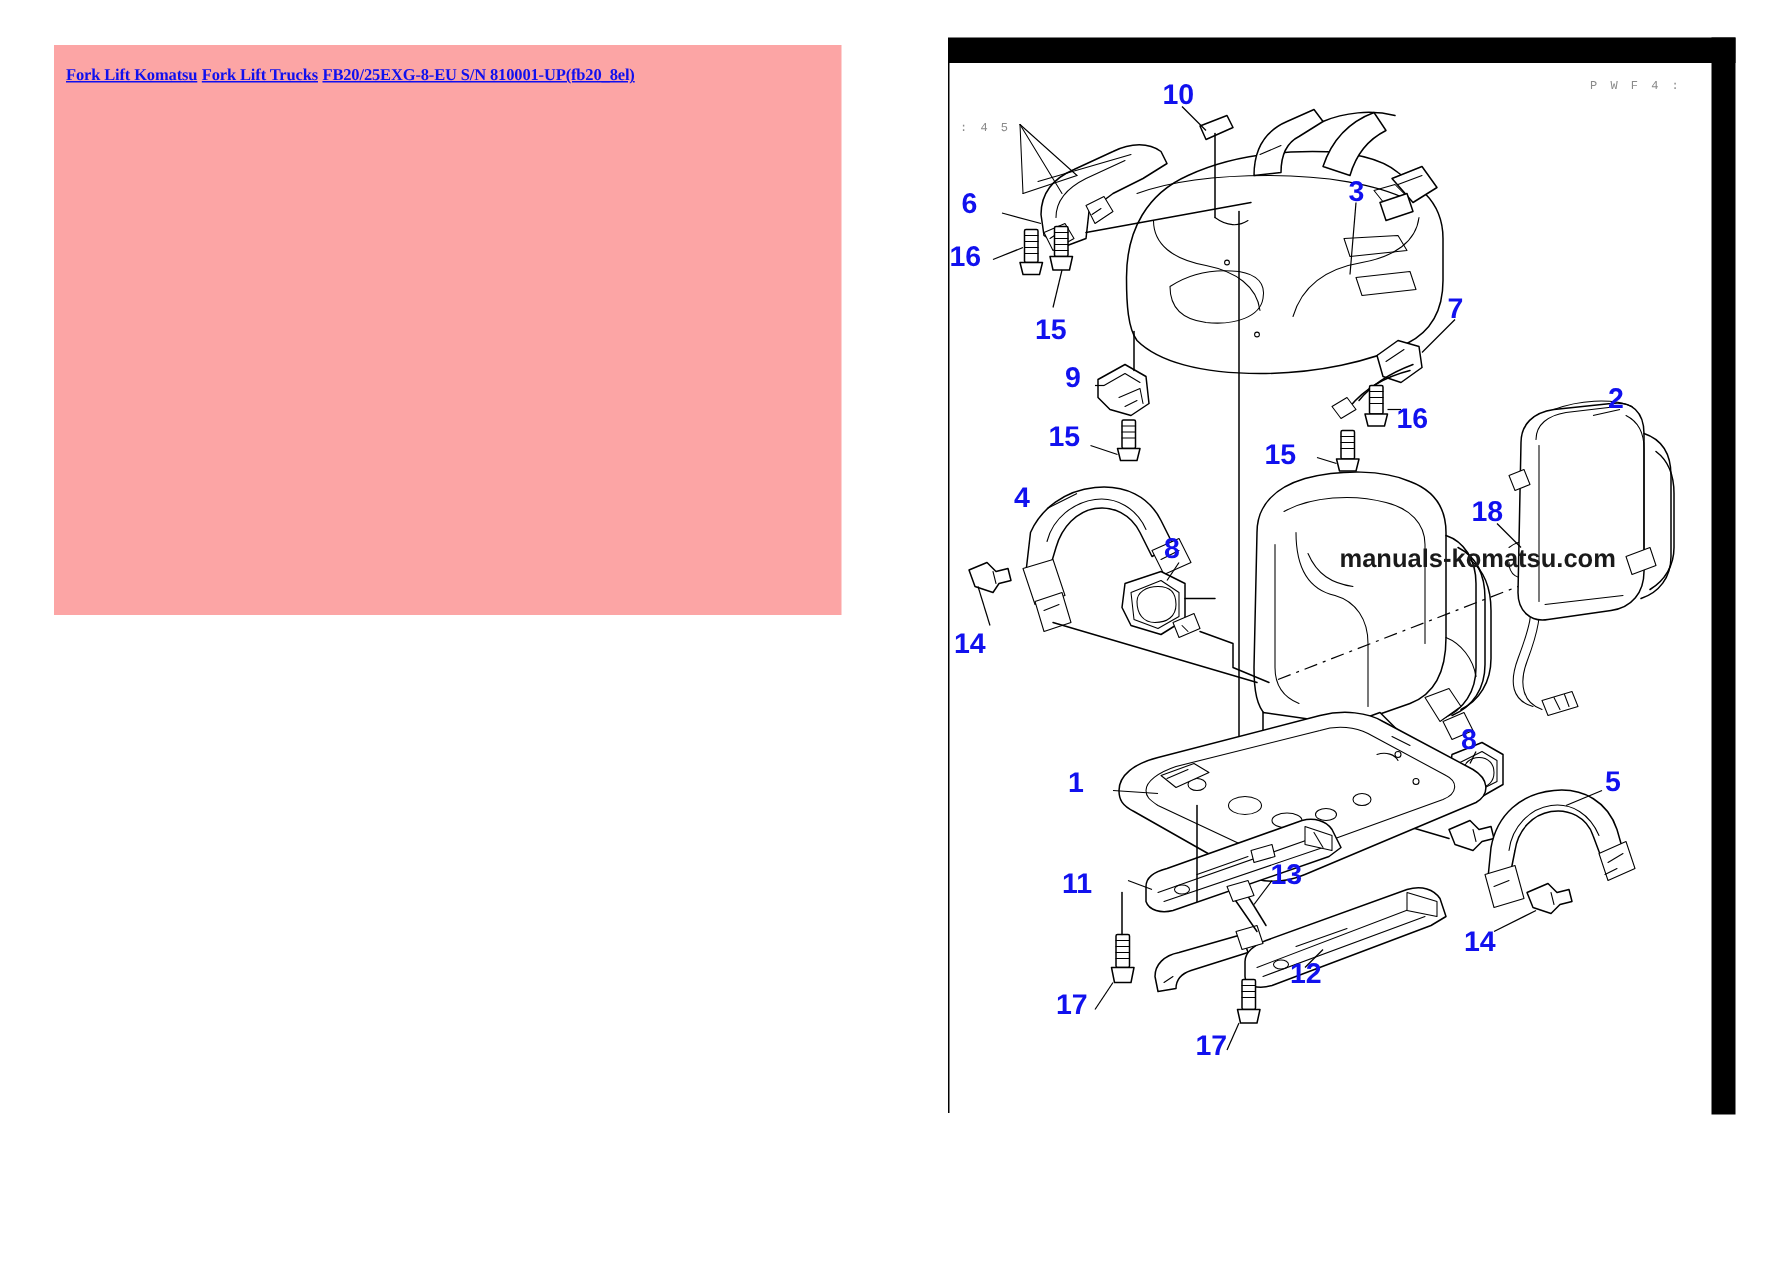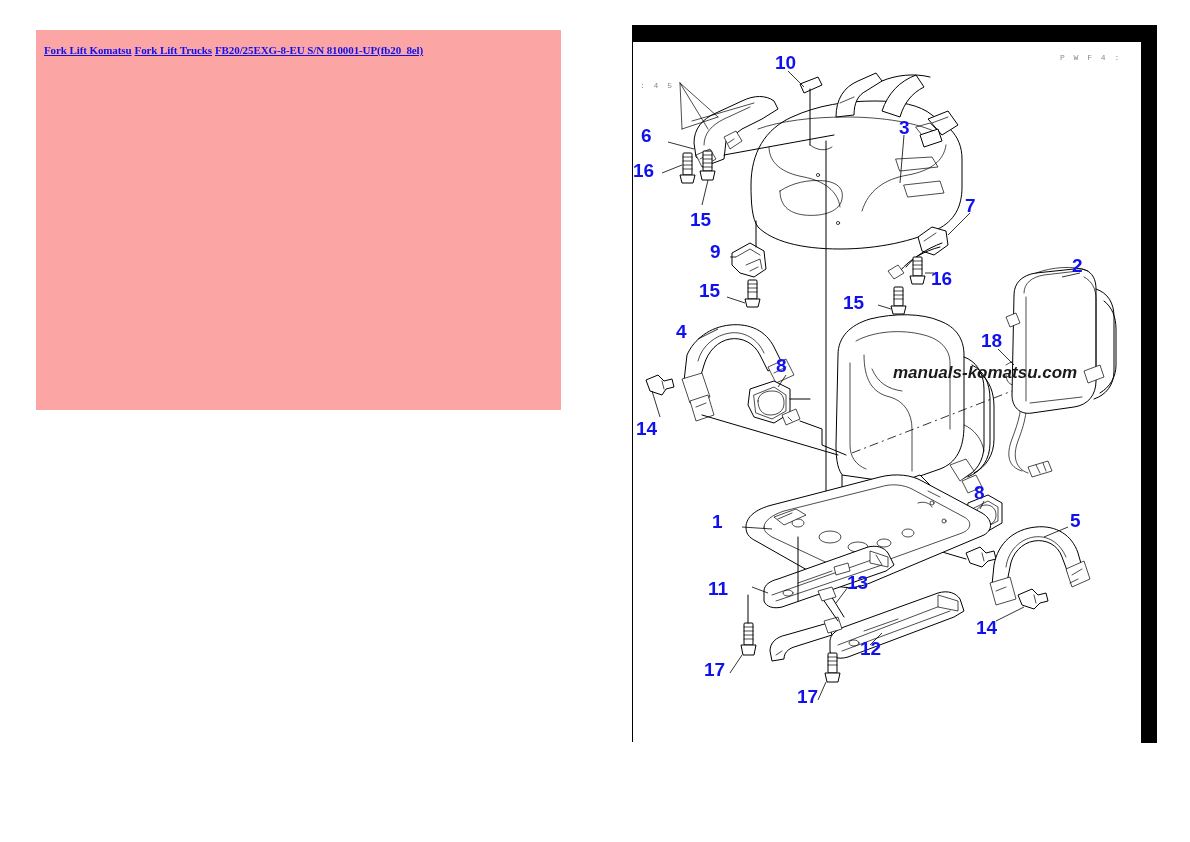--- a/index.html
+++ b/index.html
@@ -121,21 +121,20 @@
   .watermark {
     position: absolute;
     left: 893px;
     top: 363px;
     font-family: "Liberation Sans", sans-serif;
     font-size: 17px;
     font-weight: bold;
     color: #1a1a1a;
     white-space: nowrap;
     letter-spacing: 0px;
-    font-style: italic;
   }
 </style>
 </head>
 <body>
 
 <div id="page">
 
   <div class="left-panel">
     <div class="breadcrumb">
       <a>Fork Lift Komatsu</a><span class="sep"></span><a>Fork Lift Trucks</a><span class="sep"></span><a>FB20/25EXG-8-EU S/N 810001-UP(fb20_8el)</a>

